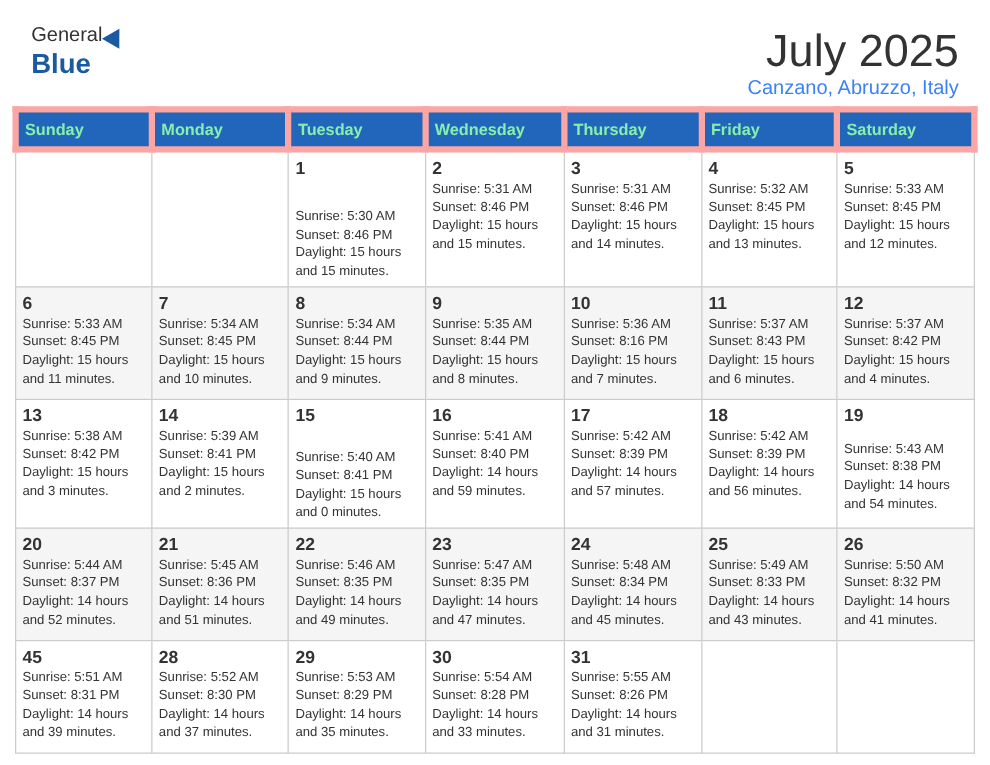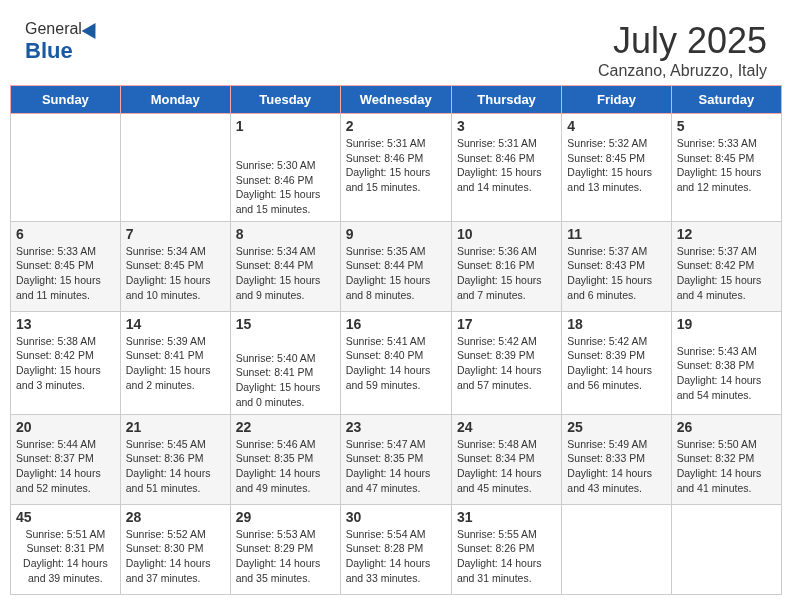--- a/index.html
+++ b/index.html
@@ -41,36 +41,36 @@
     .title-block {
       text-align: right;
     }
     .title-block h1 {
       font-size: 36px;
       color: #333;
       font-weight: normal;
     }
     .title-block h2 {
       font-size: 16px;
-      color: #404040;
+      color: #3b82f6;
       font-weight: normal;
     }
     table {
       width: 100%;
       border-collapse: collapse;
       font-size: 11px;
     }
     thead tr th {
       background-color: #2266bb;
-      color: #ffffff;
+      color: #86efac;
       padding: 6px 5px;
-      text-align: center;
+      text-align: left;
       font-size: 13px;
       font-weight: bold;
-      border: 1px solid #fca5a5;
+      border: 5px solid #fca5a5;
     }
     tbody tr td {
       border: 1px solid #ccc;
       padding: 4px 5px;
       vertical-align: top;
       color: #333;
       min-height: 80px;
       height: 90px;
       width: 113px;
     }
@@ -311,21 +311,21 @@
           <span class="day-num">26</span>
           <div class="day-info" style="white-space: pre-line;">Sunrise: 5:50 AM
 Sunset: 8:32 PM
 Daylight: 14 hours
 and 41 minutes.</div>
         </td>
       </tr>
       <tr>
         <td>
           <span class="day-num">45</span>
-          <div class="day-info" style="white-space: pre-line; text-align: center;">Sunrise: 5:51 AM
+          <div class="day-info" style="white-space: pre-line;">Sunrise: 5:51 AM
 Sunset: 8:31 PM
 Daylight: 14 hours
 and 39 minutes.</div>
         </td>
         <td>
           <span class="day-num">28</span>
           <div class="day-info" style="white-space: pre-line;">Sunrise: 5:52 AM
 Sunset: 8:30 PM
 Daylight: 14 hours
 and 37 minutes.</div>

